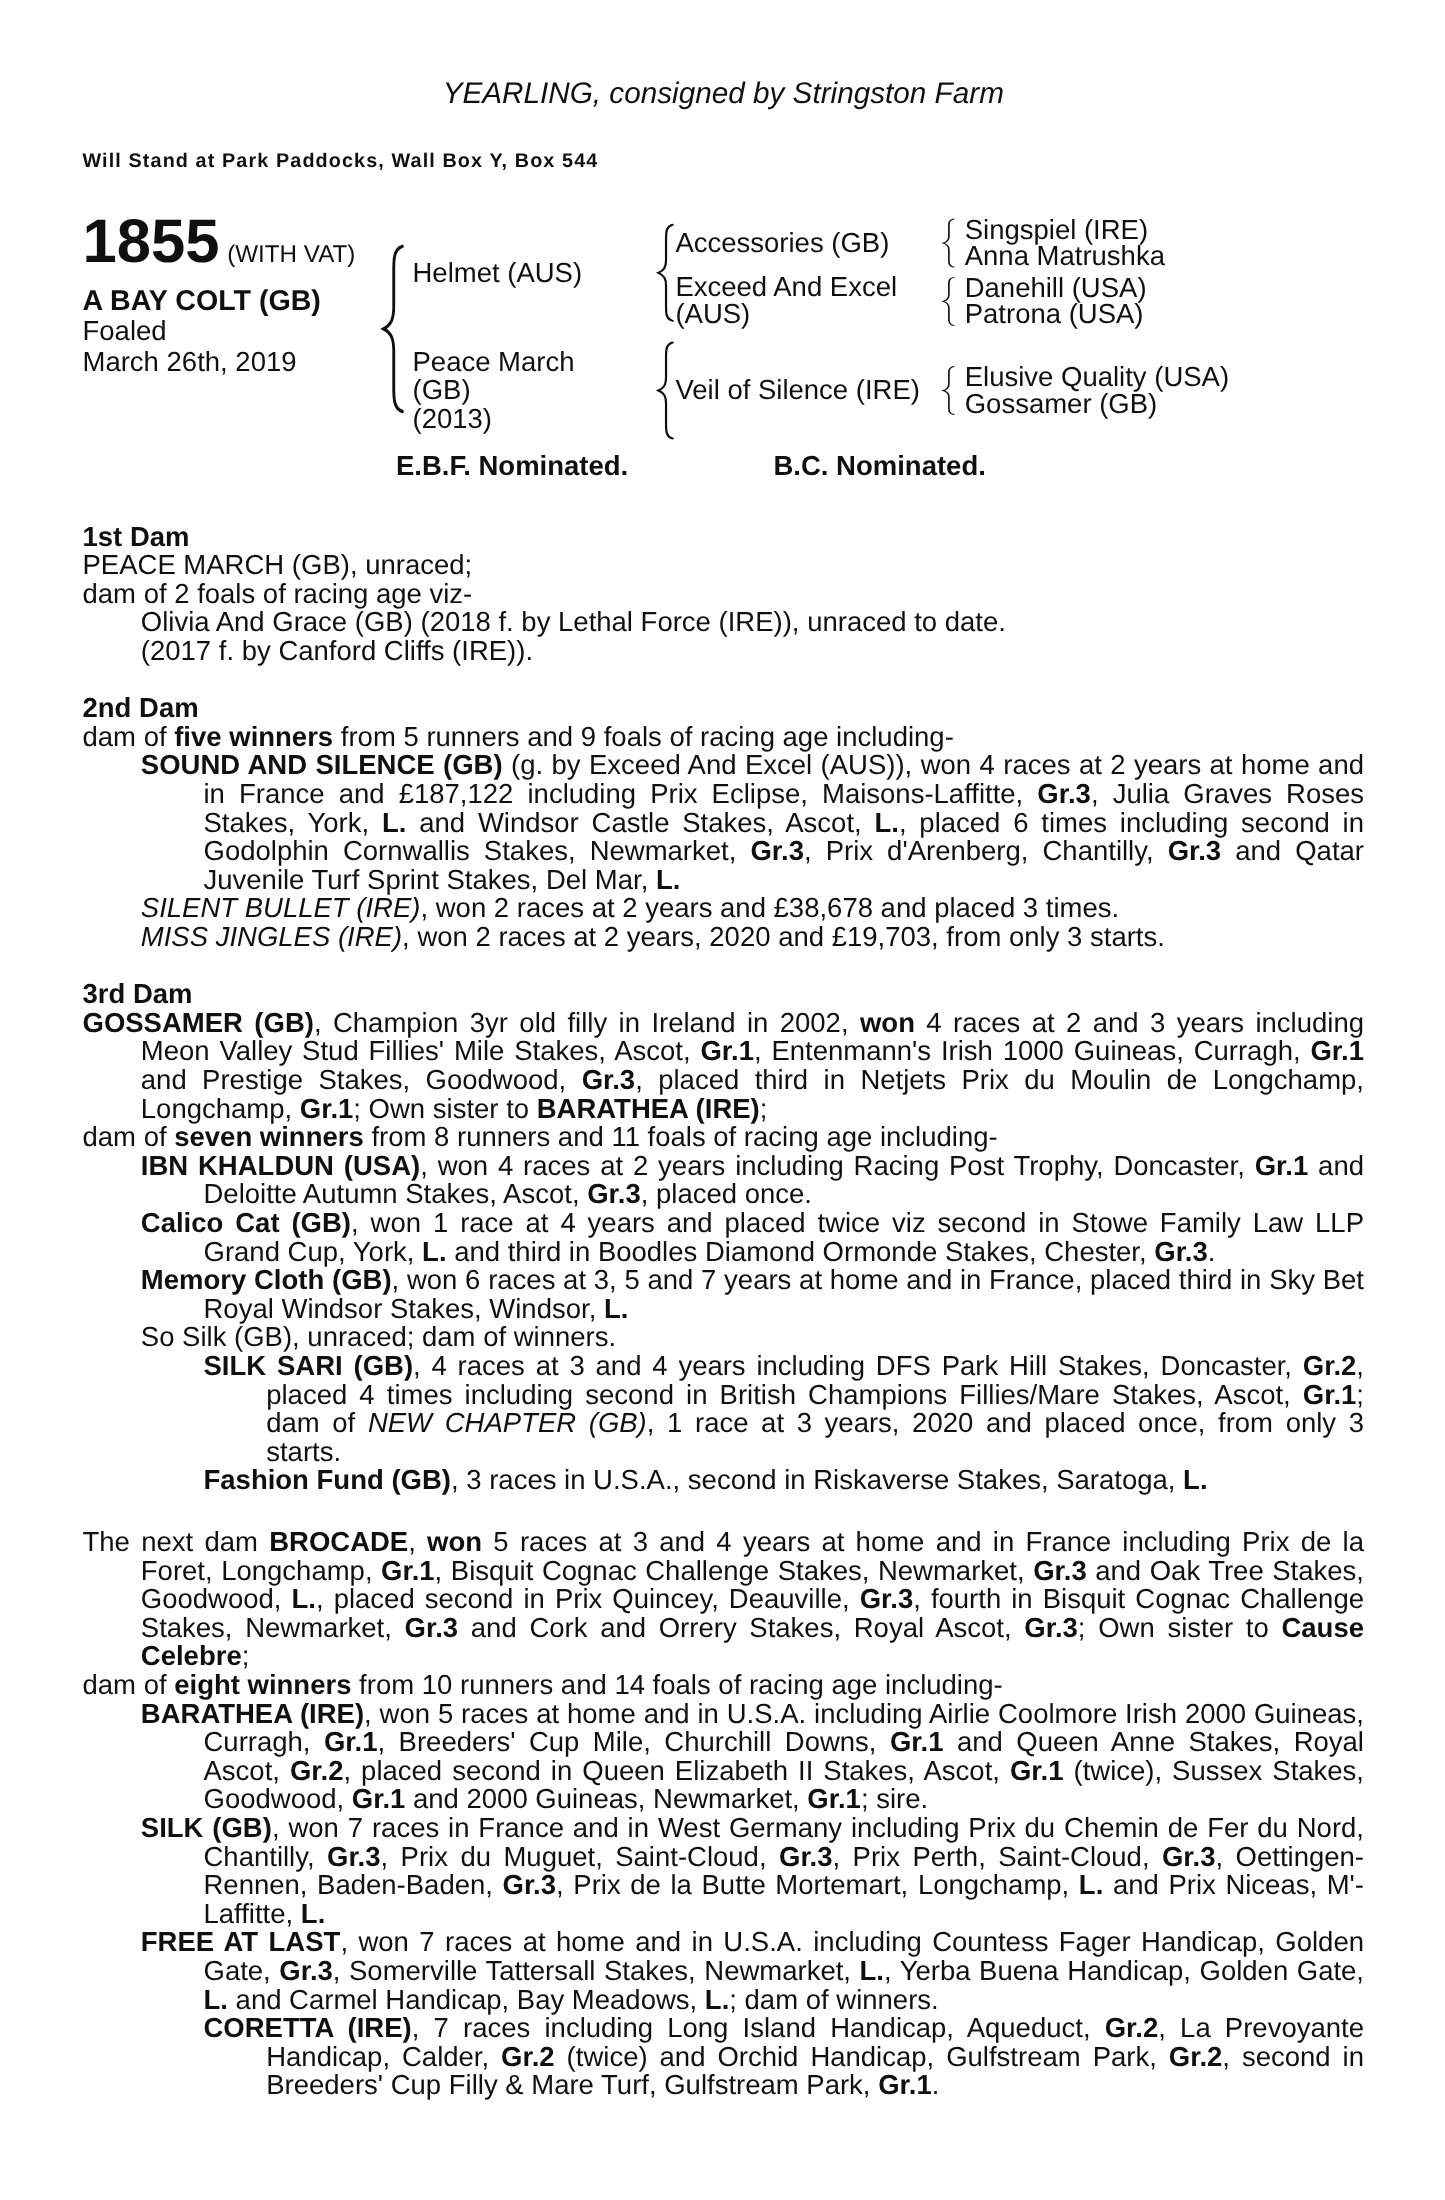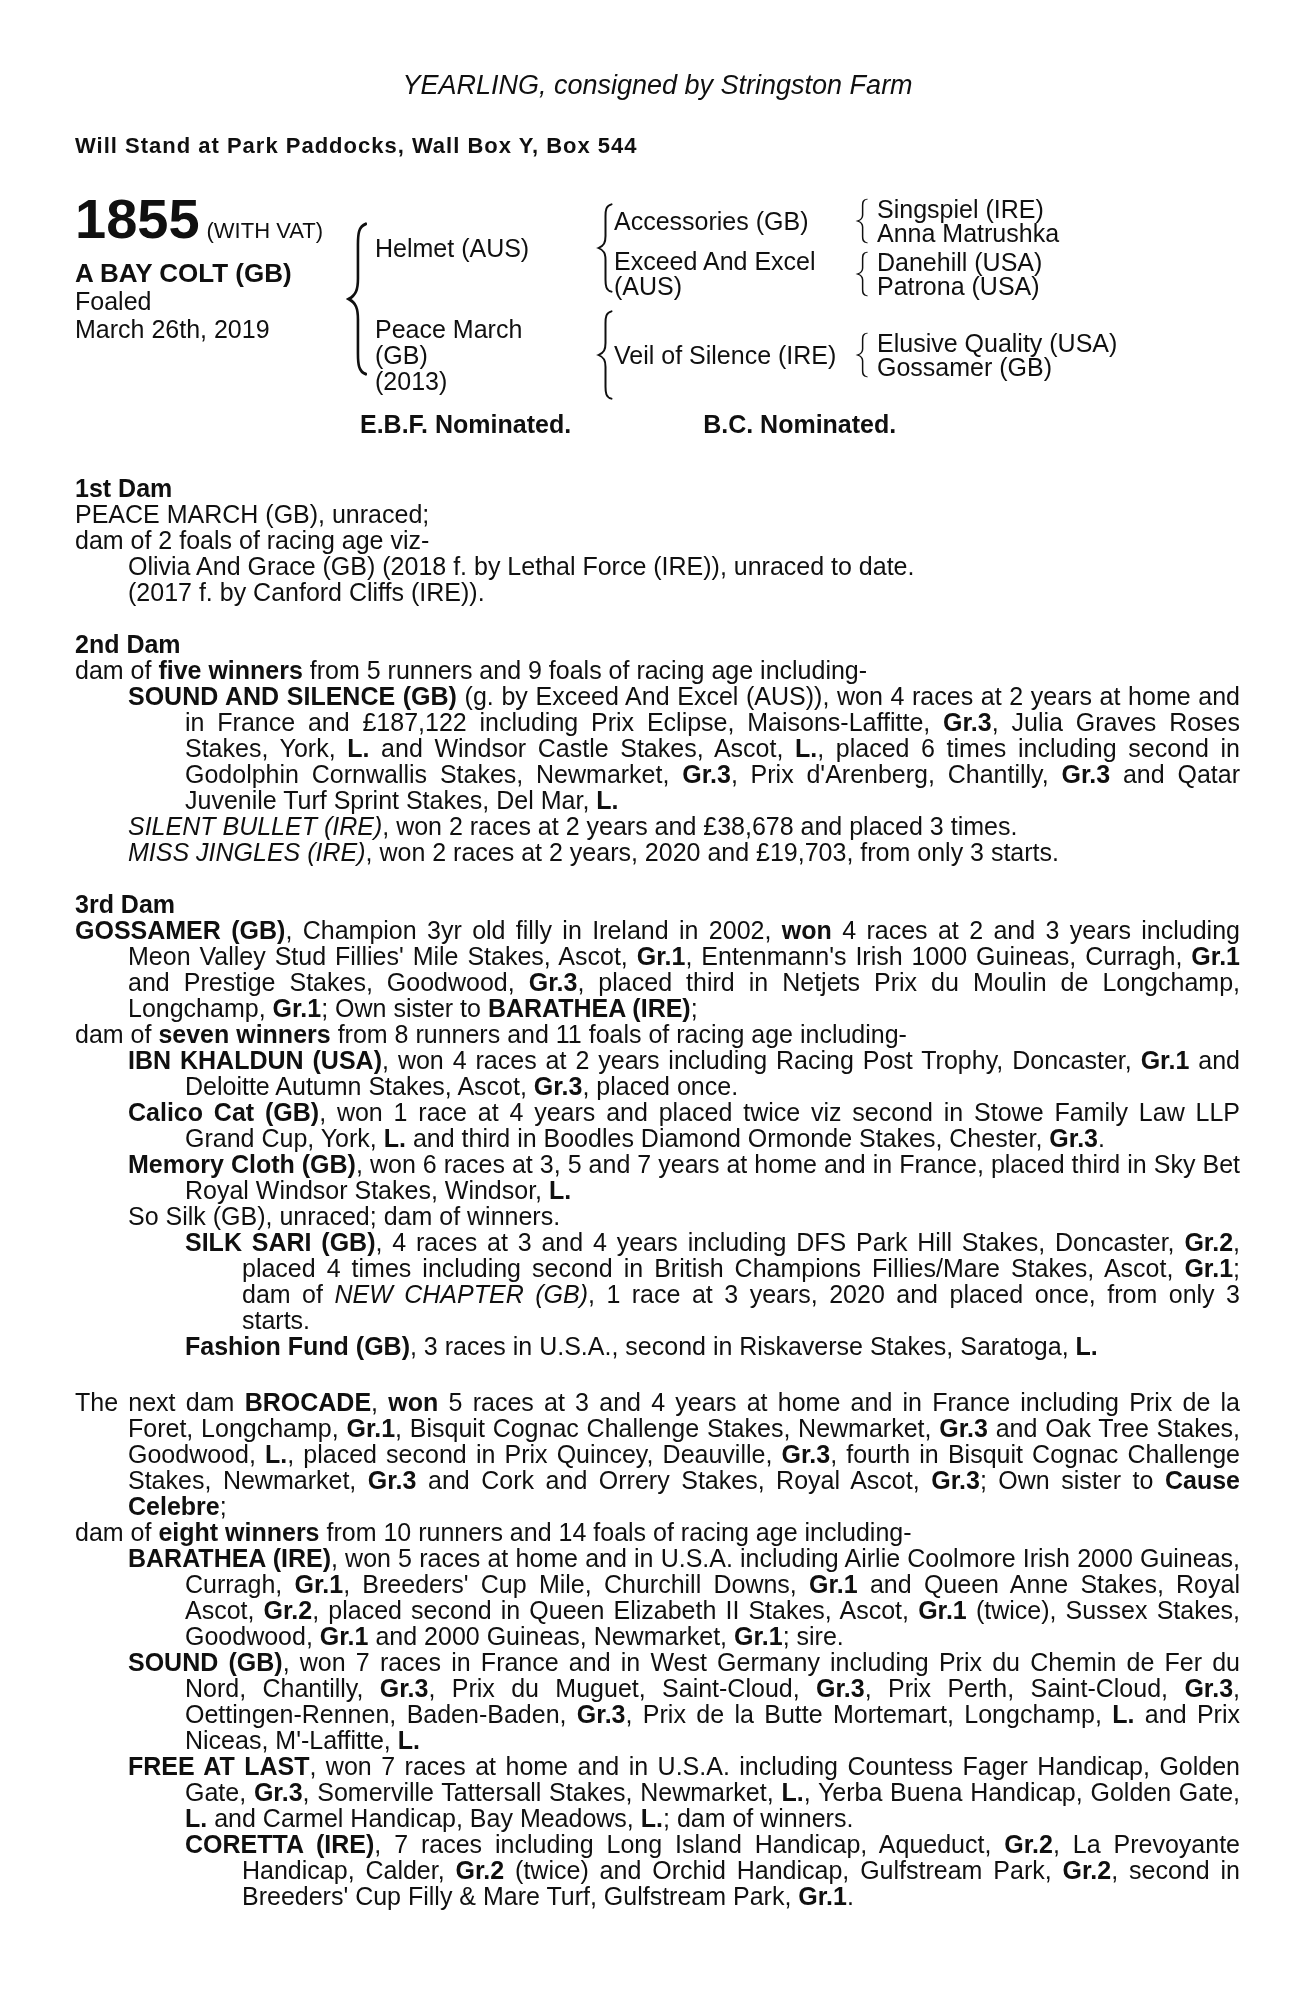--- a/index.html
+++ b/index.html
@@ -5,21 +5,21 @@
   html,body { margin:0; padding:0; }
   body {
     width:1314px; height:2000px; overflow:hidden;
     background:#ffffff; color:#101010;
     font-family:"Liberation Sans","DejaVu Sans",sans-serif;
     font-size:25px; line-height:26px;
   }
   .page { padding:70px 74px 0 75px; }
 
   .title { text-align:center; font-style:italic; font-size:27px; line-height:30px; }
-  .stand { margin-top:33px; font-weight:bold; font-size:22px; letter-spacing:1px; }
+  .stand { margin-top:33px; font-weight:bold; font-size:18px; letter-spacing:1px; }
 
   
   .lot-row { display:flex; align-items:flex-start; margin-top:38px; }
   .lot-info { width:268px; flex:none; padding-top:2px; }
   .lot-line { white-space:nowrap; }
   .lot-no { font-weight:bold; font-size:56px; line-height:40px; }
   .lot-vat { font-size:22px; }
   .colt-name { font-weight:bold; font-size:26px; margin-top:16px; }
   .foaled { margin-top:2px; }
 
@@ -171,19 +171,19 @@
         <p class="l1"><b>Calico Cat (GB)</b>, won 1 race at 4 years and placed twice viz second in Stowe Family Law LLP Grand Cup, York, <b>L.</b> and third in Boodles Diamond Ormonde Stakes, Chester, <b>Gr.3</b>.</p>
         <p class="l1"><b>Memory Cloth (GB)</b>, won 6 races at 3, 5 and 7 years at home and in France, placed third in Sky Bet Royal Windsor Stakes, Windsor, <b>L.</b></p>
         <p class="l1">So Silk (GB), unraced; dam of winners.</p>
         <p class="l2"><b>SILK SARI (GB)</b>, 4 races at 3 and 4 years including DFS Park Hill Stakes, Doncaster, <b>Gr.2</b>, placed 4 times including second in British Champions Fillies/Mare Stakes, Ascot, <b>Gr.1</b>; dam of <i>NEW CHAPTER (GB)</i>, 1 race at 3 years, 2020 and placed once, from only 3 starts.</p>
         <p class="l2"><b>Fashion Fund (GB)</b>, 3 races in U.S.A., second in Riskaverse Stakes, Saratoga, <b>L.</b></p>
       </div>
       <div class="section">
         <p class="l0">The next dam <b>BROCADE</b>, <b>won</b> 5 races at 3 and 4 years at home and in France including Prix de la Foret, Longchamp, <b>Gr.1</b>, Bisquit Cognac Challenge Stakes, Newmarket, <b>Gr.3</b> and Oak Tree Stakes, Goodwood, <b>L.</b>, placed second in Prix Quincey, Deauville, <b>Gr.3</b>, fourth in Bisquit Cognac Challenge Stakes, Newmarket, <b>Gr.3</b> and Cork and Orrery Stakes, Royal Ascot, <b>Gr.3</b>; Own sister to <b>Cause Celebre</b>;</p>
         <p class="l0">dam of <b>eight winners</b> from 10 runners and 14 foals of racing age including-</p>
         <p class="l1"><b>BARATHEA (IRE)</b>, won 5 races at home and in U.S.A. including Airlie Coolmore Irish 2000 Guineas, Curragh, <b>Gr.1</b>, Breeders' Cup Mile, Churchill Downs, <b>Gr.1</b> and Queen Anne Stakes, Royal Ascot, <b>Gr.2</b>, placed second in Queen Elizabeth II Stakes, Ascot, <b>Gr.1</b> (twice), Sussex Stakes, Goodwood, <b>Gr.1</b> and 2000 Guineas, Newmarket, <b>Gr.1</b>; sire.</p>
-        <p class="l1"><b>SOUND (GB)</b>, won 7 races in France and in West Germany including Prix du Chemin de Fer du Nord, Chantilly, <b>Gr.3</b>, Prix du Muguet, Saint-Cloud, <b>Gr.3</b>, Prix Perth, Saint-Cloud, <b>Gr.3</b>, Oettingen-Rennen, Baden-Baden, <b>Gr.3</b>, Prix de la Butte Mortemart, Longchamp, <b>L.</b> and Prix Niceas, M'-Laffitte, <b>L.</b></p>
+        <p class="l1"><b>SILK (GB)</b>, won 7 races in France and in West Germany including Prix du Chemin de Fer du Nord, Chantilly, <b>Gr.3</b>, Prix du Muguet, Saint-Cloud, <b>Gr.3</b>, Prix Perth, Saint-Cloud, <b>Gr.3</b>, Oettingen-Rennen, Baden-Baden, <b>Gr.3</b>, Prix de la Butte Mortemart, Longchamp, <b>L.</b> and Prix Niceas, M'-Laffitte, <b>L.</b></p>
         <p class="l1"><b>FREE AT LAST</b>, won 7 races at home and in U.S.A. including Countess Fager Handicap, Golden Gate, <b>Gr.3</b>, Somerville Tattersall Stakes, Newmarket, <b>L.</b>, Yerba Buena Handicap, Golden Gate, <b>L.</b> and Carmel Handicap, Bay Meadows, <b>L.</b>; dam of winners.</p>
         <p class="l2"><b>CORETTA (IRE)</b>, 7 races including Long Island Handicap, Aqueduct, <b>Gr.2</b>, La Prevoyante Handicap, Calder, <b>Gr.2</b> (twice) and Orchid Handicap, Gulfstream Park, <b>Gr.2</b>, second in Breeders' Cup Filly &amp; Mare Turf, Gulfstream Park, <b>Gr.1</b>.</p>
       </div>
     </div>
 
 </div>
 
 </body></html>

